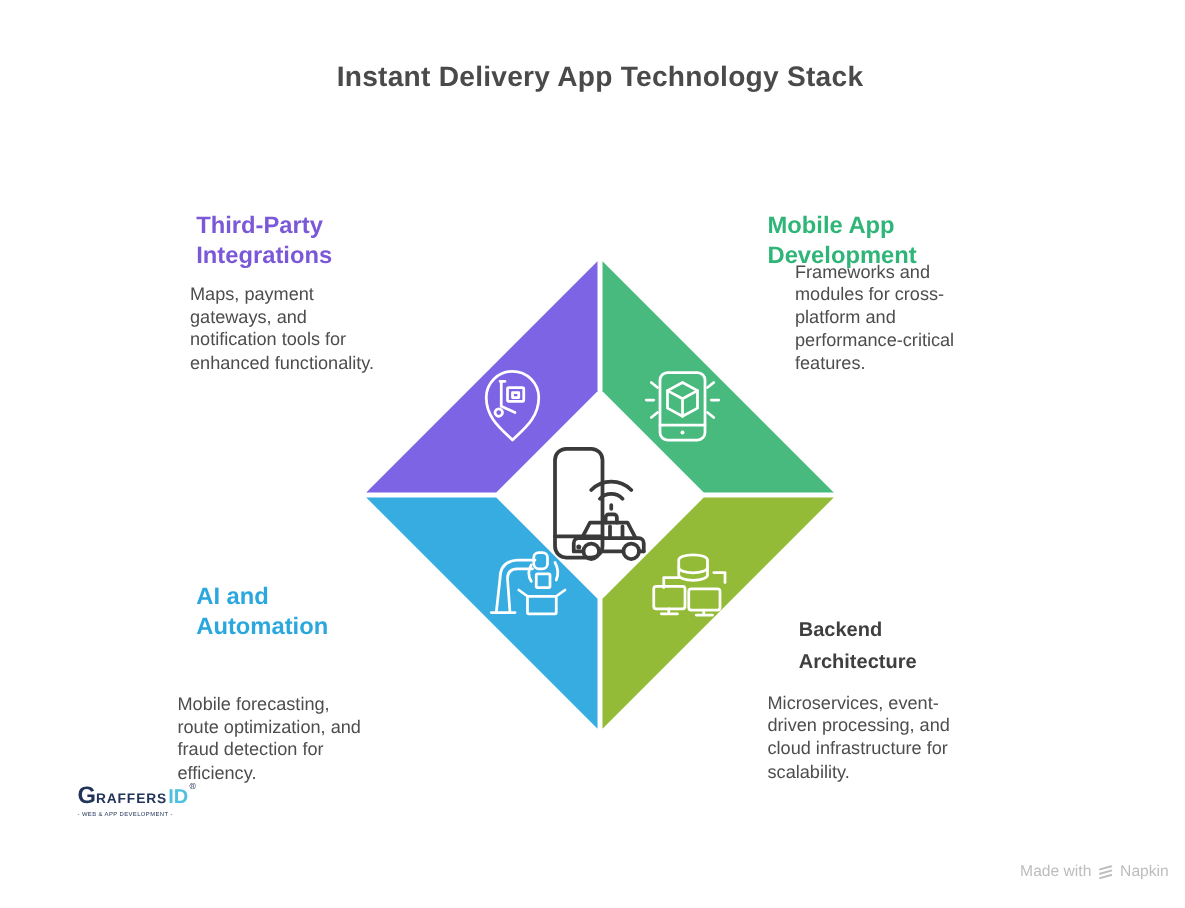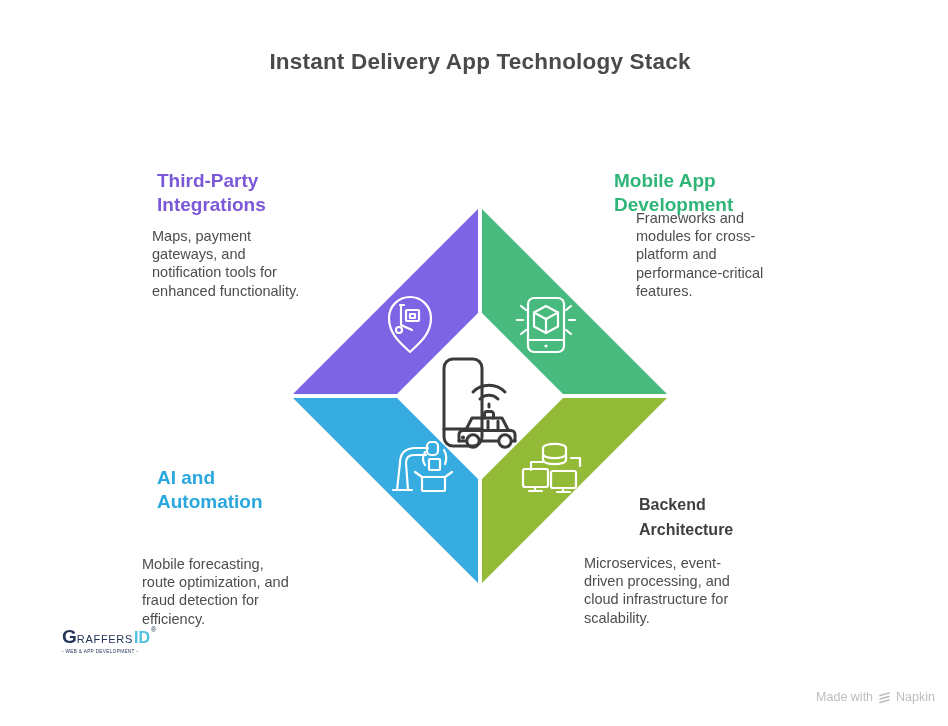--- a/index.html
+++ b/index.html
@@ -24,26 +24,26 @@
   }
   .align-right { }
 
   .tp-heading { left:157px; top:169px; width:190px; }
   .tp-body    { left:152px; top:227px; width:195px; }
   .mob-heading{ left:614px; top:169px; width:200px; }
   .mob-body   { left:636px; top:209px; width:200px; }
   .ai-heading { left:157px; top:466px; width:190px; }
   .ai-body    { left:142px; top:555px; width:205px; }
   .be-heading { left:614px; top:493px; width:200px; font-weight:700; font-size:16px; line-height:24.5px;margin-left:25px; }
-  .be-body    { left:584px; top:554px; width:200px; }
+  .be-body    { left:614px; top:554px; width:200px; }
 
   .logo { position:absolute; left:62px; top:626px; width:100px; }
   .logo-row { display:flex; align-items:baseline; color:#223459; }
   .logo-g { font-size:19px; font-weight:800; }
-  .logo-rest { font-size:11px; font-weight:400; letter-spacing:0.7px; }
+  .logo-rest { font-size:11px; font-weight:700; letter-spacing:0.7px; }
   .logo-id { font-size:16px; font-weight:700; color:#4EC0E0; margin-left:1px; }
   .logo-reg { font-size:7px; color:#223459; align-self:flex-start; margin-left:1px; }
   .logo-tagline {
     font-size:10px; color:#223459; letter-spacing:0.7px; white-space:nowrap;
     transform:scale(0.47); transform-origin:0 0; width:200px; margin-top:1px;
   }
 
   .credit {
     position:absolute; right:13px; top:690px;
     display:flex; align-items:center; gap:5px;

